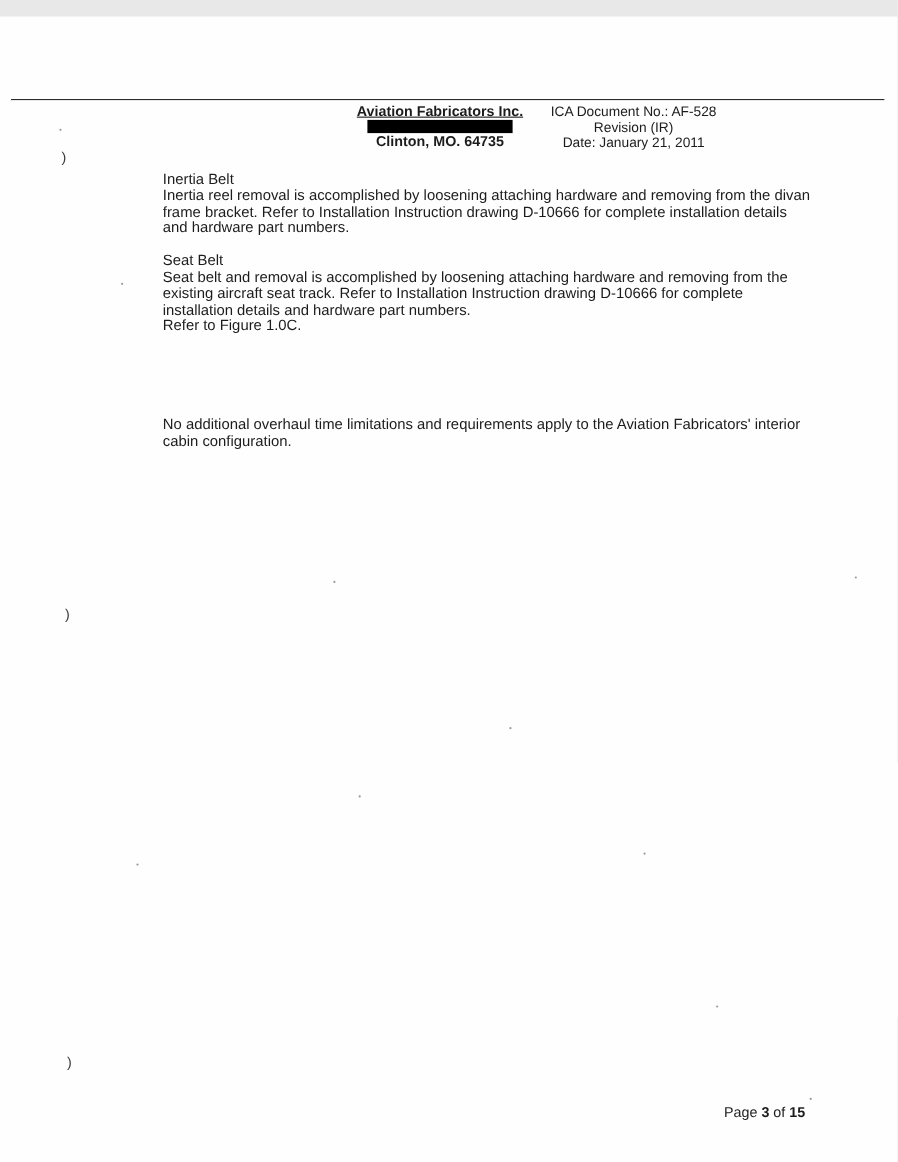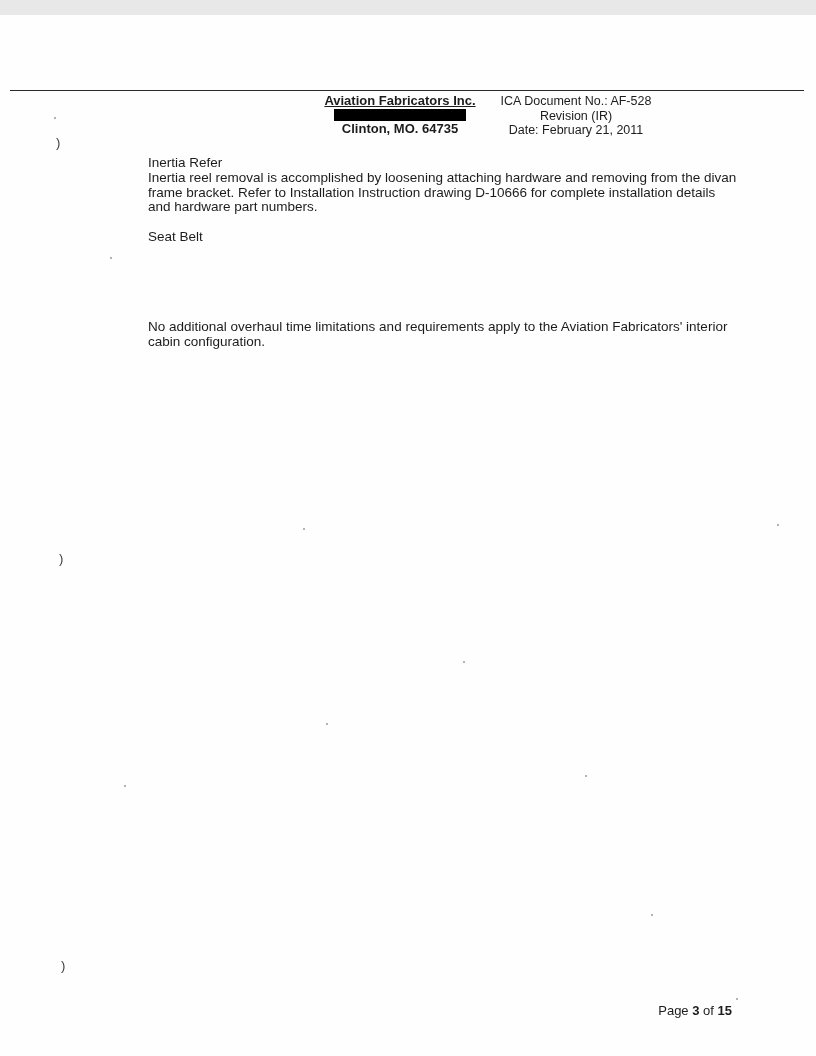--- a/index.html
+++ b/index.html
@@ -121,31 +121,33 @@
 
   <div class="header-center">
     <div class="company-name">Aviation Fabricators Inc.</div>
     <div class="redaction-bar"></div>
     <div class="company-address">Clinton, MO.  64735</div>
   </div>
 
   <div class="header-right">
     <div>ICA Document No.: AF-528</div>
     <div>Revision (IR)</div>
-    <div>Date: February 21, 2011</div>
+    <div>Date: January 21, 2011</div>
   </div>
 
   <div class="body-text">
 
-    <p class="para">Inertia Refer</p>
+    <p class="para">Inertia Belt</p>
     <p class="para">Inertia reel removal is accomplished by loosening attaching hardware and removing from the divan frame bracket.  Refer to Installation Instruction drawing D-10666 for complete installation details and hardware part numbers.</p>
 
     <div class="block-gap"></div>
 
     <p class="para">Seat Belt</p>
+    <p class="para">Seat belt and removal is accomplished by loosening attaching hardware and removing from the existing aircraft seat track.  Refer to Installation Instruction drawing D-10666 for complete installation details and hardware part numbers.</p>
+    <p class="para">Refer to Figure 1.0C.</p>
 
     <div class="big-gap"></div>
 
 
     <div class="after-heading-gap"></div>
 
     <p class="para">No additional overhaul time limitations and requirements apply to the Aviation Fabricators' interior cabin configuration.</p>
 
   </div>
 

